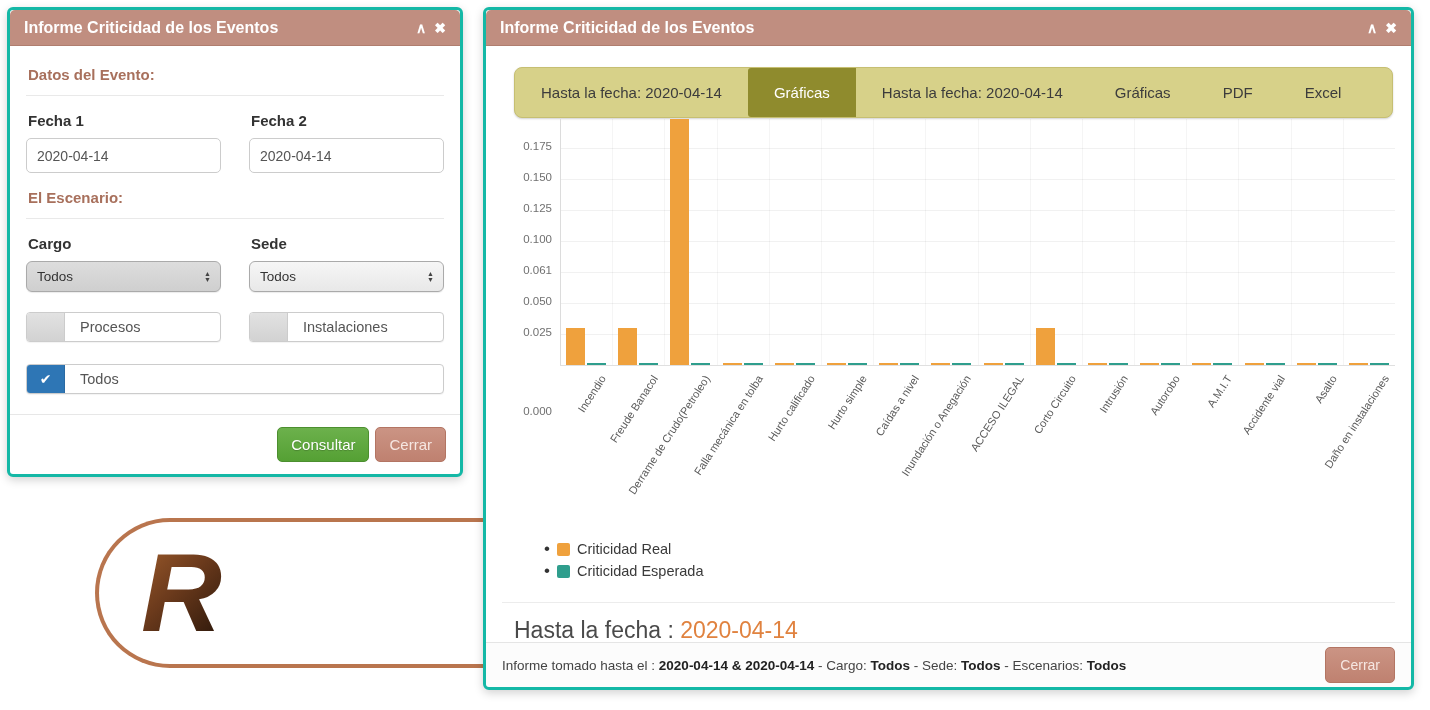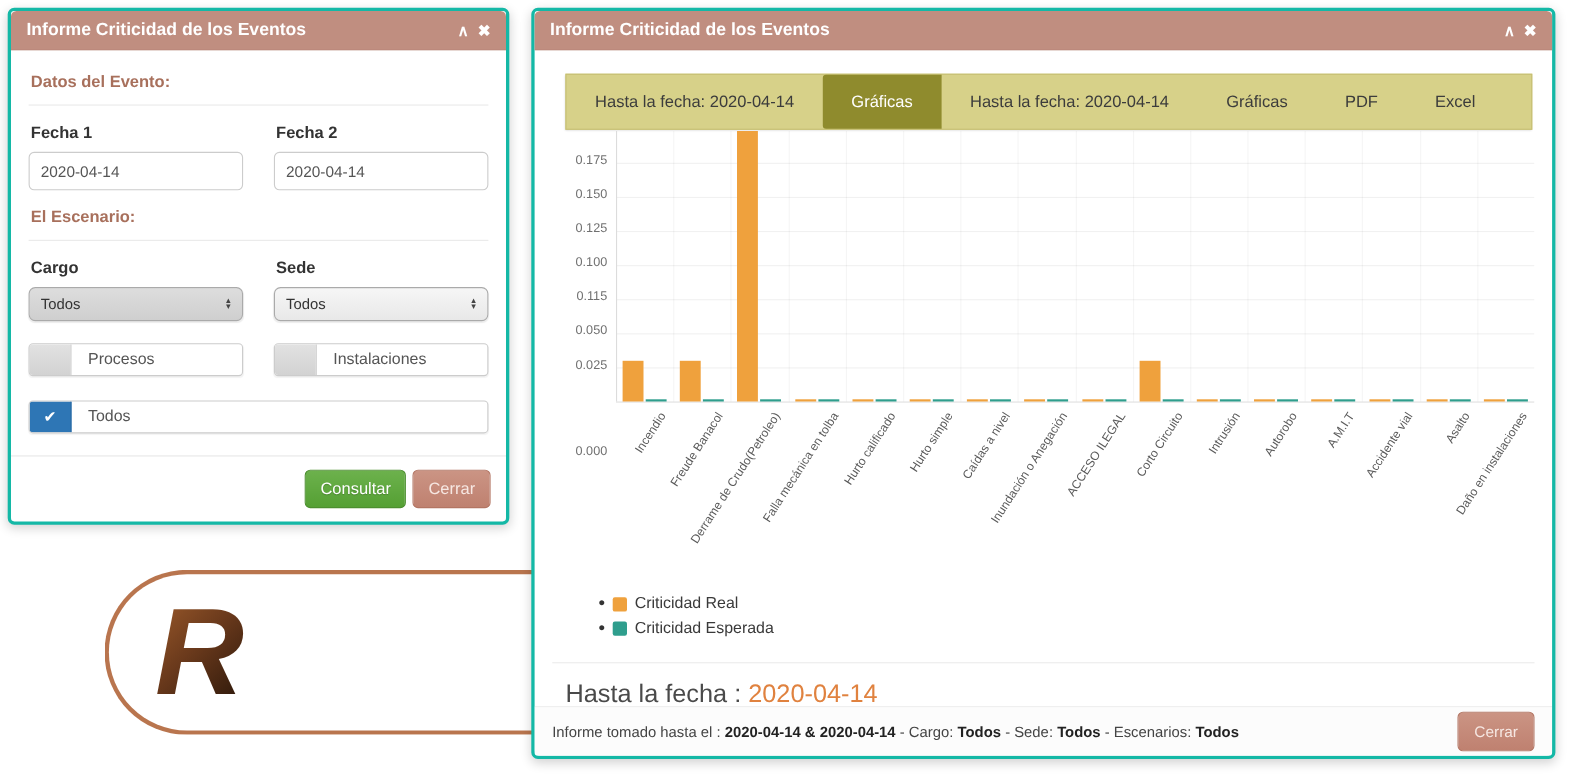--- a/index.html
+++ b/index.html
@@ -112,21 +112,21 @@
   .logo-rest {
     font-size: 96px; font-weight: 600; color: #575757;
     letter-spacing: 48px; line-height: 1; padding-top: 6px;
   }
 
   
   #right-panel { left: 483px; top: 7px; width: 931px; height: 683px; }
   .rp-content { position: relative; flex: 1; overflow: hidden; }
   .tabbar {
     position: absolute; left: 28px; top: 21px; width: 879px; height: 51px;
-    background: #d7d189; border: 1px solid #c6bf72; border-radius: 0;
+    background: #d7d189; border: 1px solid #c6bf72; border-radius: 8px;
     display: flex; align-items: stretch;
     font-size: 15px; color: #3c3c3c;
     box-shadow: 0 1px 2px rgba(0,0,0,.18);
   }
   .tab { display: flex; align-items: center; padding: 0 26px; cursor: pointer; white-space: nowrap; }
   .tab.active { background: #8f8b2d; color: #fff; border-radius: 3px 0 0 3px; }
 
   .chart { position: absolute; left: 28px; top: 73px; width: 881px; height: 414px; overflow: hidden; }
   .gridline-h { position: absolute; left: 46px; right: 0; height: 1px; background: #f1f1f1; }
   .gridline-h.baseline { background: #e0e0e0; }
@@ -254,21 +254,21 @@
         <div class="tab">Excel</div>
       </div>
     <div class="chart" id="chart">
         <div class="gridline-h baseline" style="top: 246px;"></div>
         <div class="ytick" style="top: 238px; margin-top: 48px;">0.000</div>
         <div class="gridline-h" style="top: 215px;"></div>
         <div class="ytick" style="top: 207px;">0.025</div>
         <div class="gridline-h" style="top: 184px;"></div>
         <div class="ytick" style="top: 176px;">0.050</div>
         <div class="gridline-h" style="top: 153px;"></div>
-        <div class="ytick" style="top: 145px;">0.115</div>
+        <div class="ytick" style="top: 145px;">0.061</div>
         <div class="gridline-h" style="top: 122px;"></div>
         <div class="ytick" style="top: 114px;">0.100</div>
         <div class="gridline-h" style="top: 91px;"></div>
         <div class="ytick" style="top: 83px;">0.125</div>
         <div class="gridline-h" style="top: 60px;"></div>
         <div class="ytick" style="top: 52px;">0.150</div>
         <div class="gridline-h" style="top: 29px;"></div>
         <div class="ytick" style="top: 21px;">0.175</div>
         <div class="ytick" style="top: -10px;">0.200</div>
         <div class="y-axis-line" style="height: 246px;"></div>

